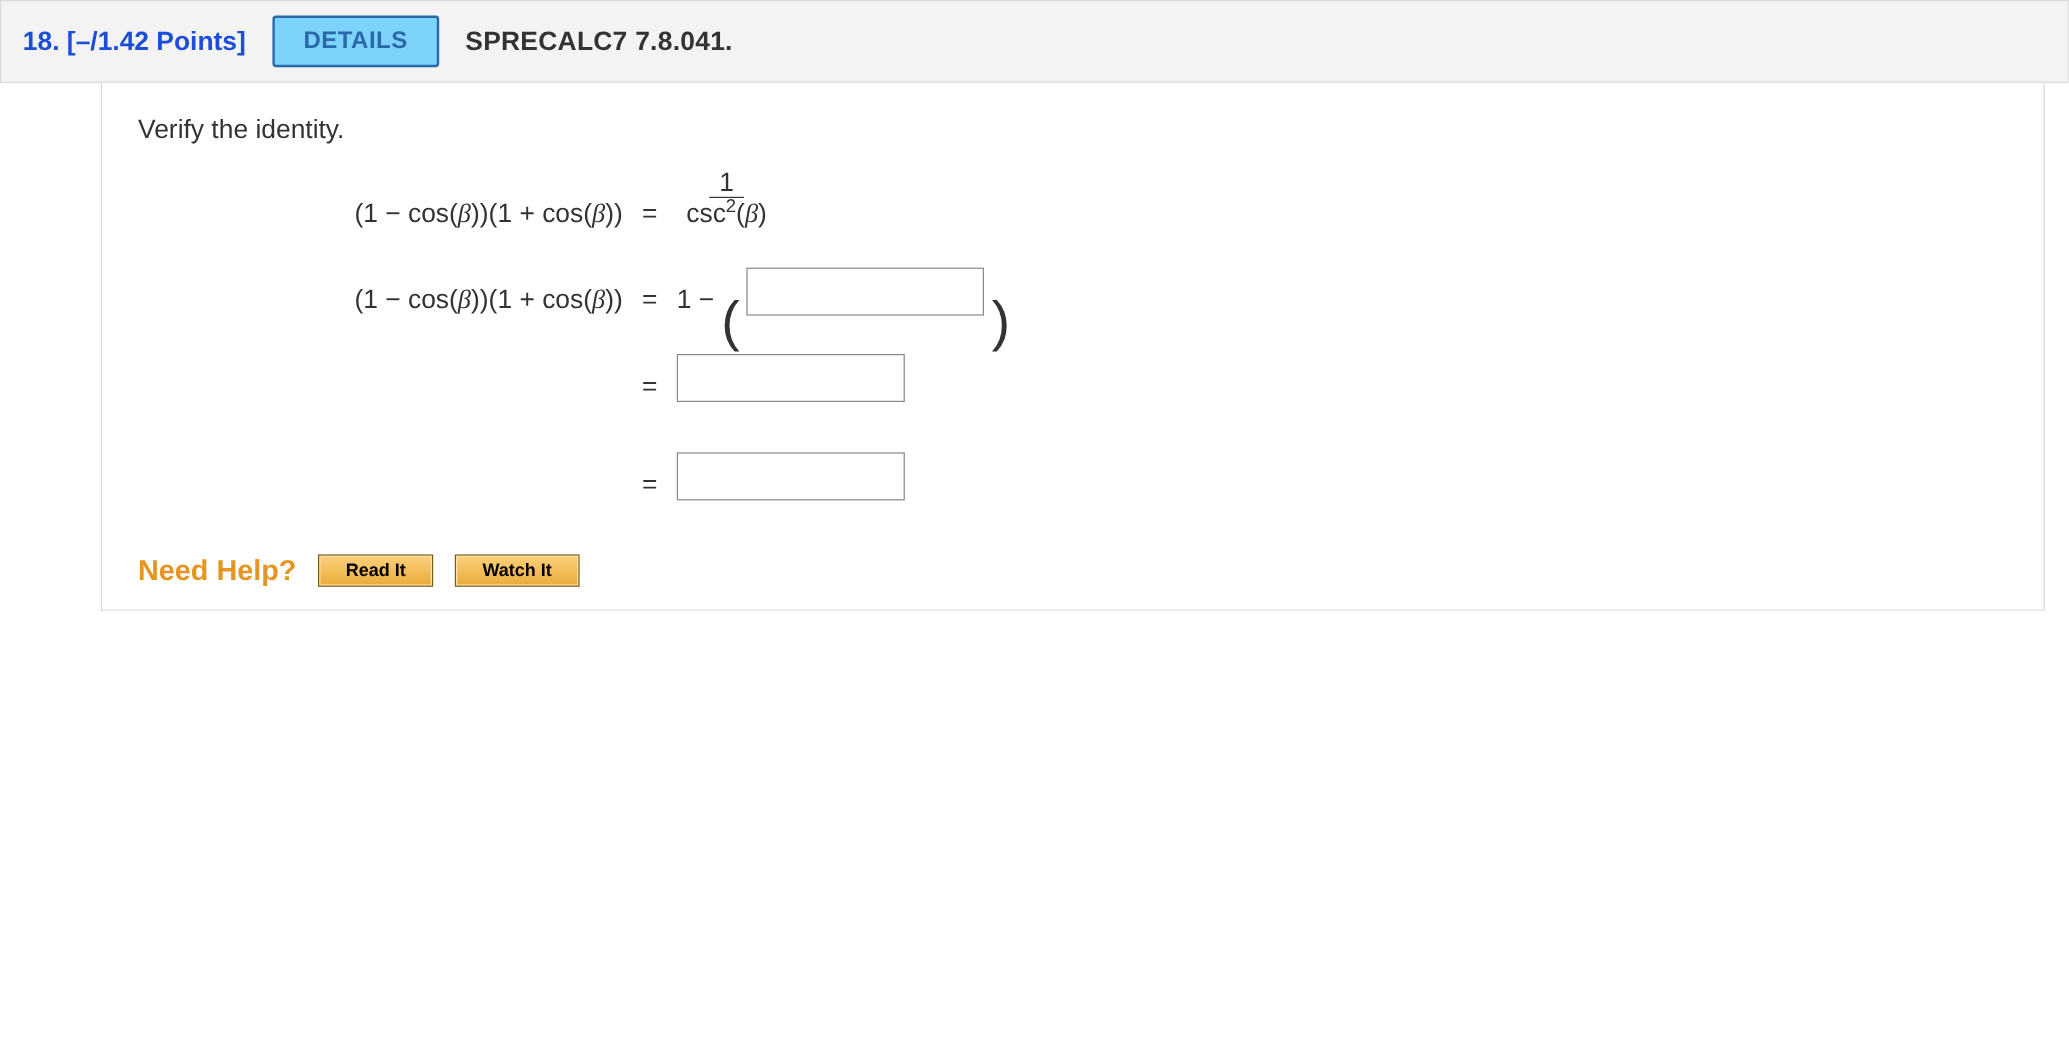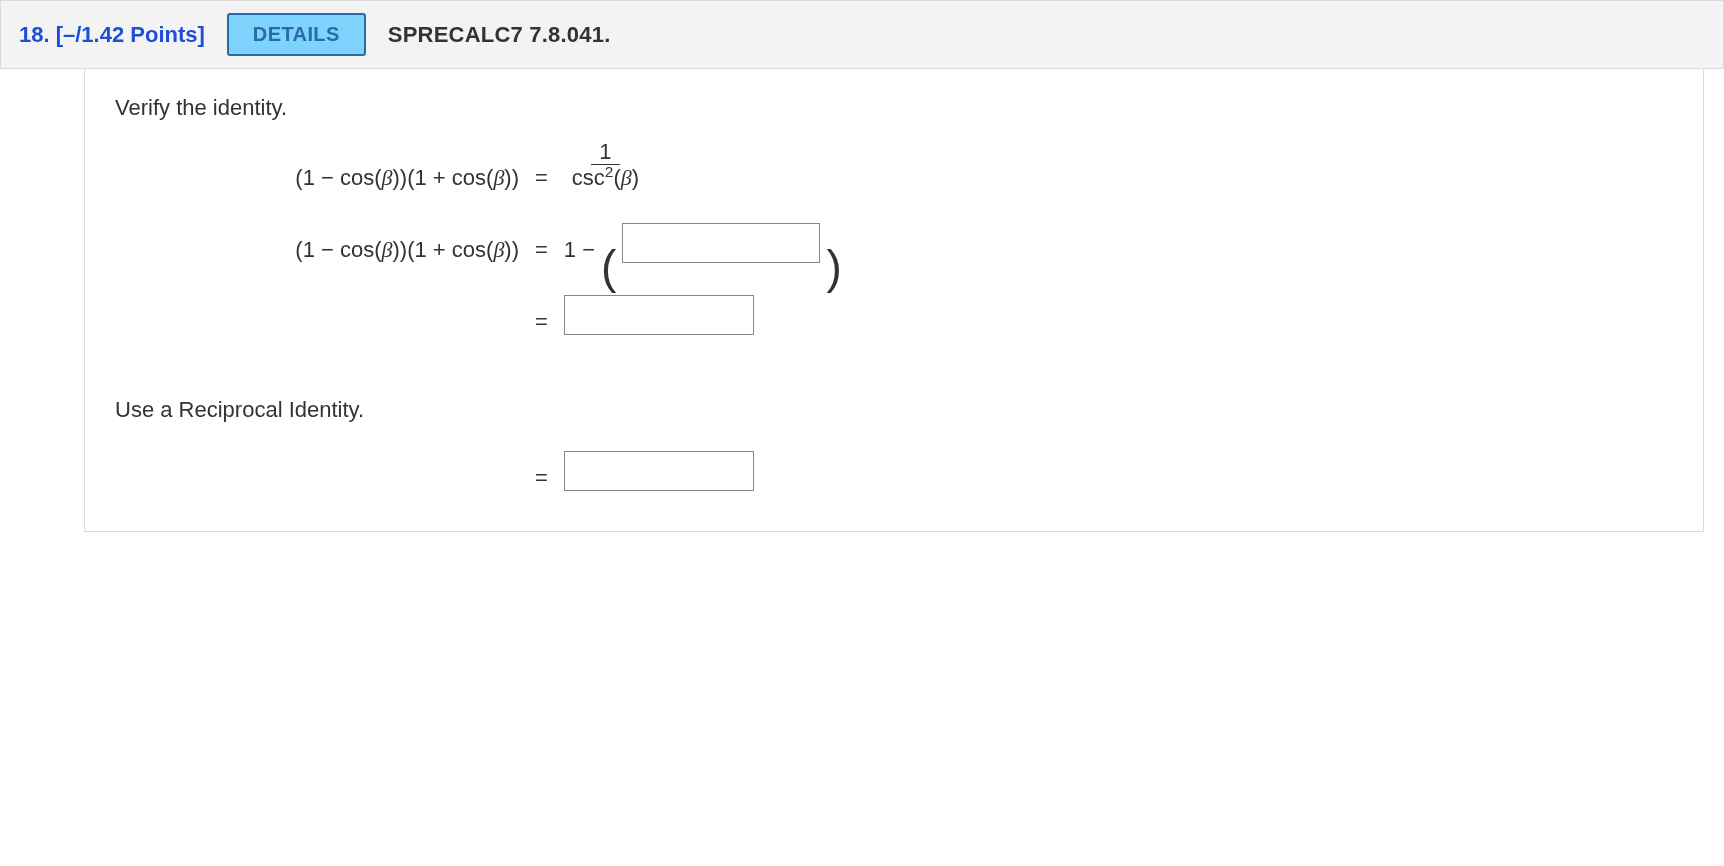--- a/index.html
+++ b/index.html
@@ -170,22 +170,26 @@
   </div>
 
   <div class="math-row deep">
     <span class="lhs-col"></span>
     <span class="eq-sign">=</span>
     <input class="answer-input w-med" type="text" style="">
   </div>
 
   <div class="spacer-sm"></div>
 
-  <p class="prompt-line" style="margin-top:30px">Use a Reciprocal Identity.</p>
 
   <div class="math-row deep" style="padding-left:72px">
     <span class="lhs-col" style="min-width:332px"></span>
     <span class="eq-sign">=</span>
     <input class="answer-input w-med" type="text" style="">
   </div>
 
+  <div class="help-row">
+    <span class="need-help">Need Help?</span>
+    <button class="help-btn">Read It</button>
+    <button class="help-btn">Watch It</button>
+  </div>
 
 </div>
 
 </body></html>

